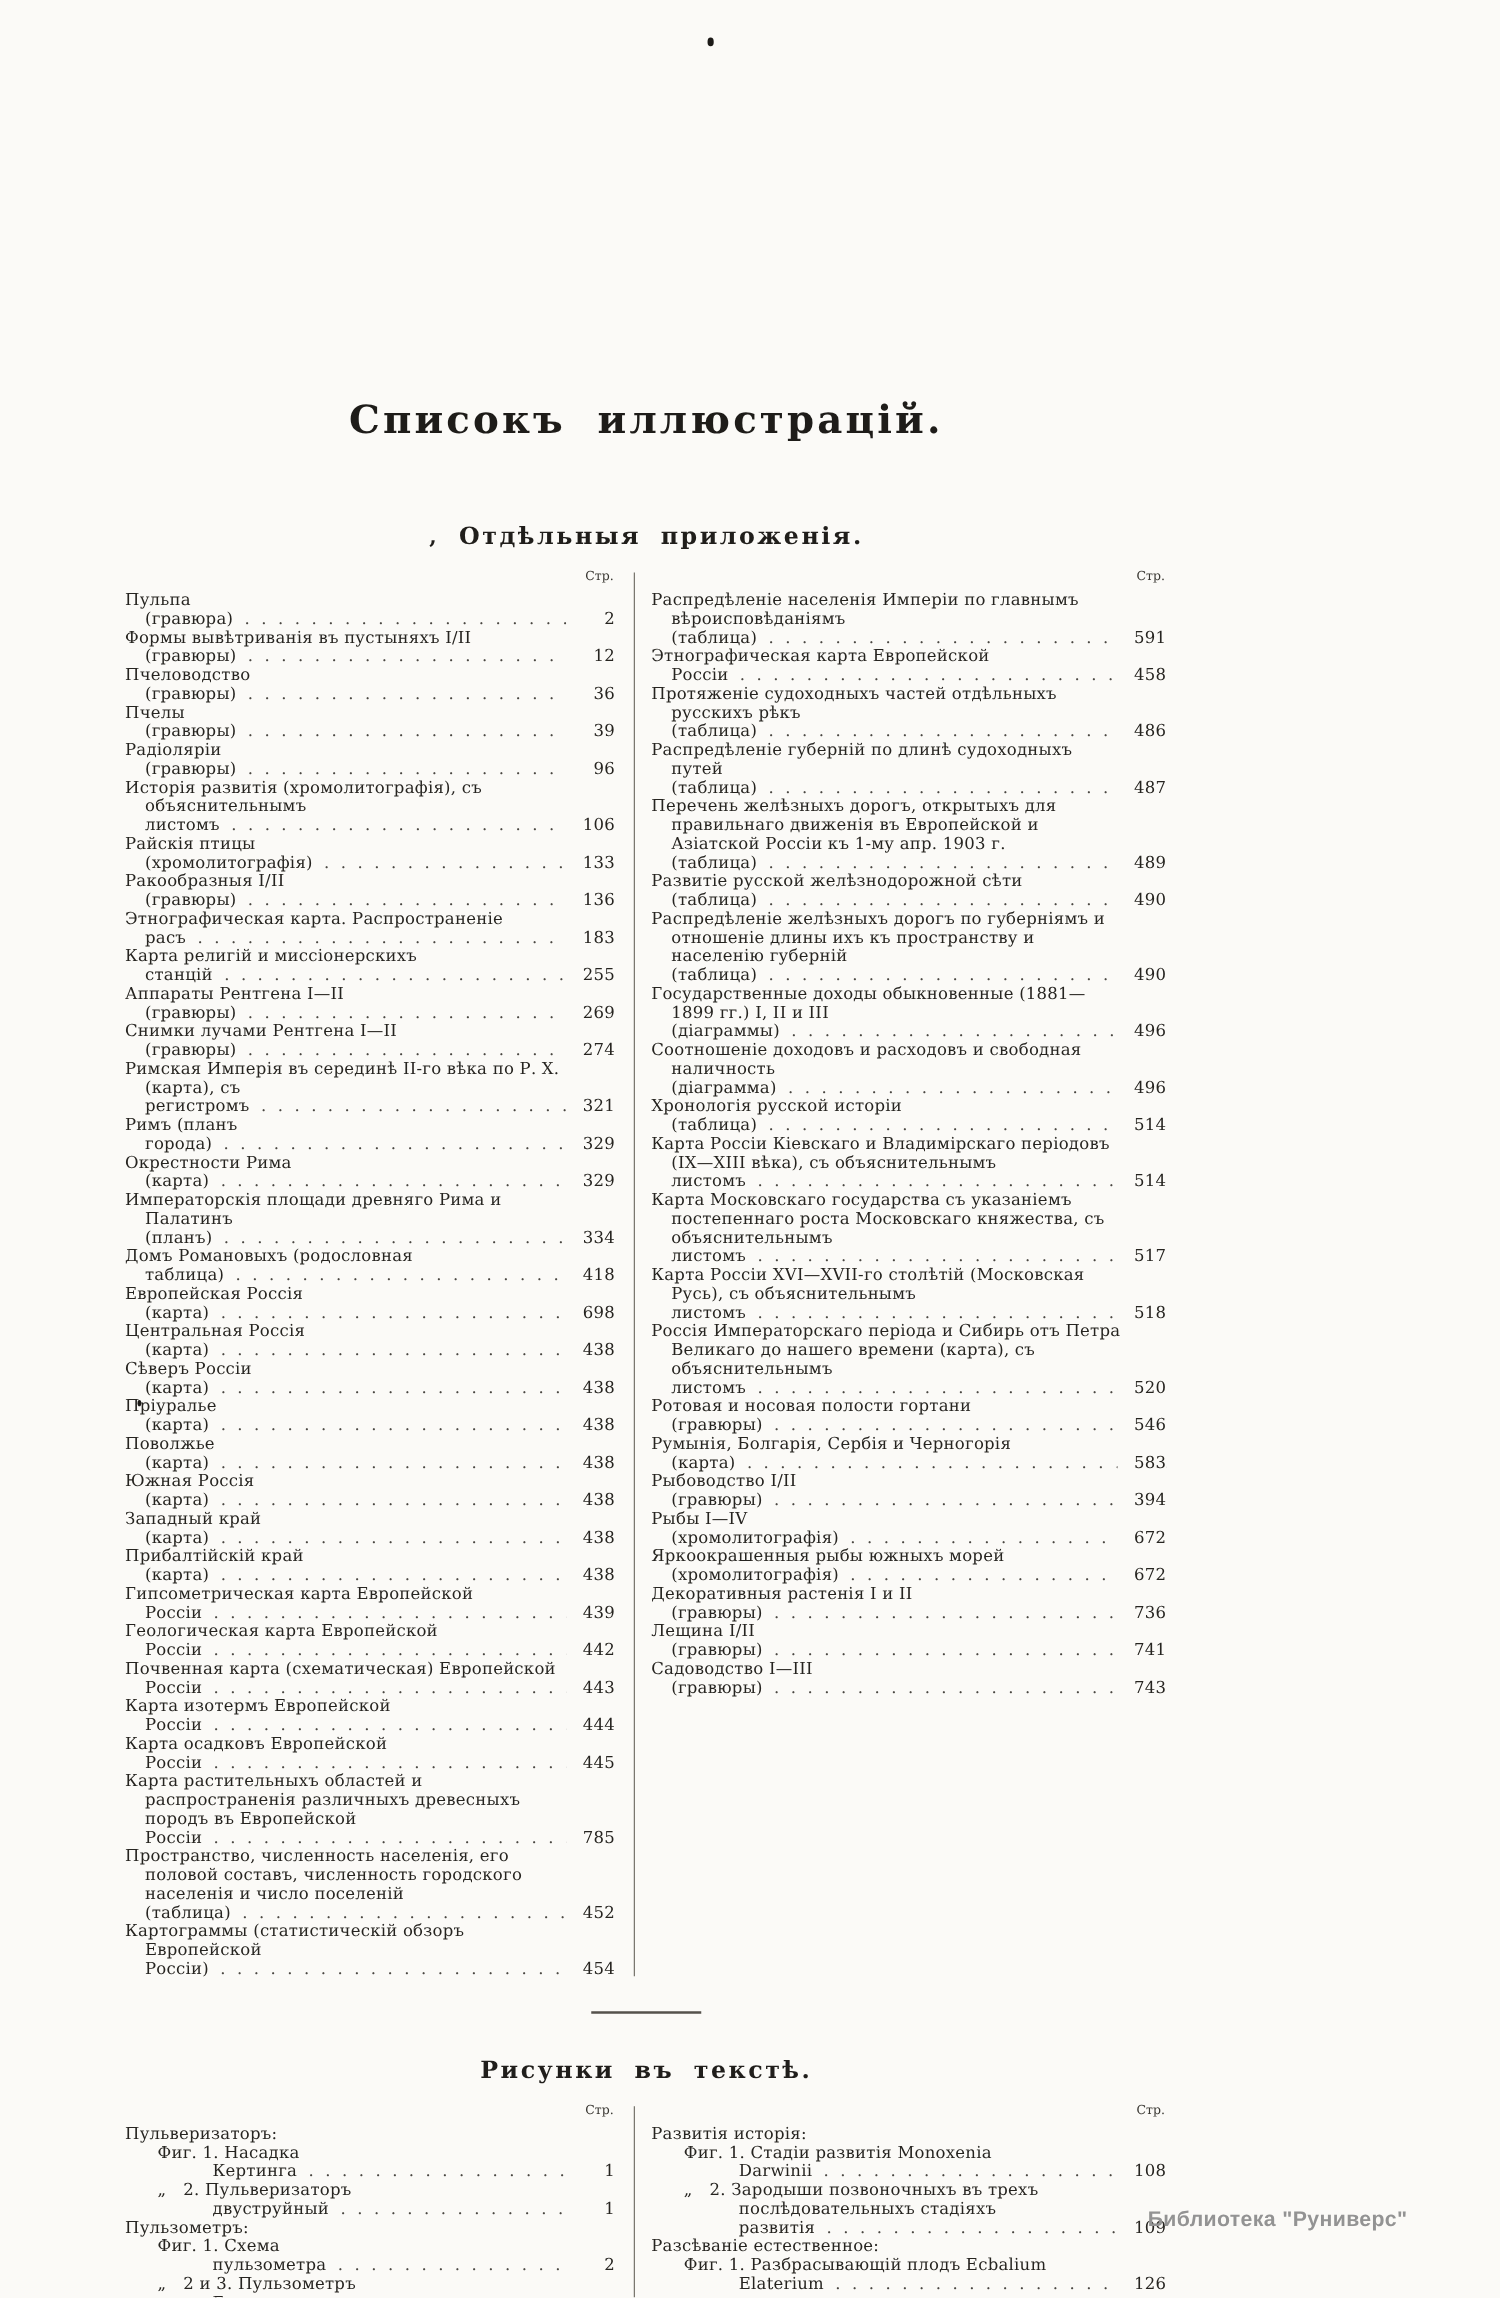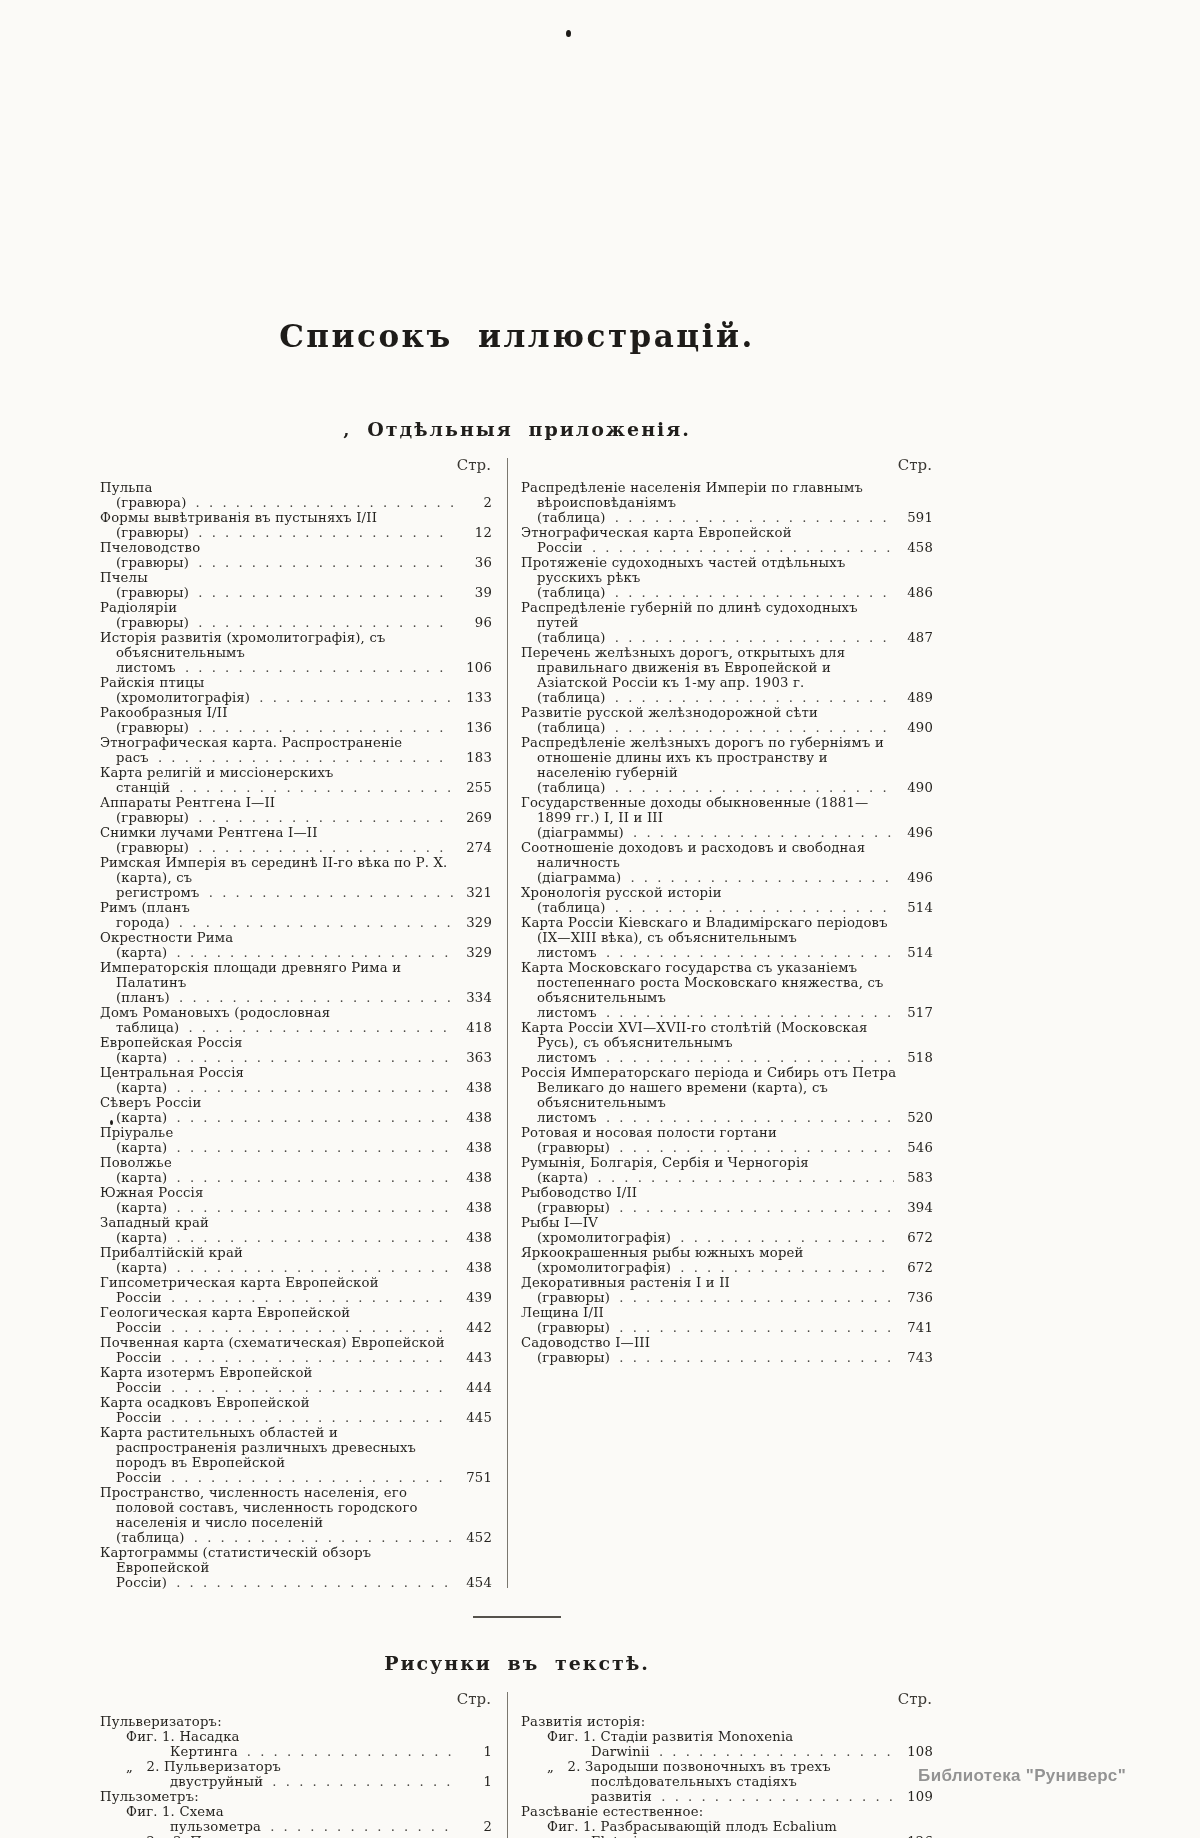--- a/index.html
+++ b/index.html
@@ -44,21 +44,21 @@
   .cols{display:flex;align-items:stretch;}
   .col{width:392px;}
   .colR{width:412px;}
   .vrule{
     width:1px;
     background:#7a776f;
     margin:2px 13px 2px 15px;
   }
   .colhead{
     text-align:right;
-    font-size:15px;
+    font-size:10px;
     color:var(--ink-soft);
     margin-bottom:6px;
     padding-right:1px;
   }
   .entries{
     font-size:13.2px;
     line-height:15px;
     letter-spacing:0.2px;
     color:var(--ink);
   }
@@ -142,34 +142,34 @@
               <div class="entry"><span class="txt">Ракообразныя I/II (гравюры)</span><span class="pg">136</span></div>
               <div class="entry"><span class="txt">Этнографическая карта. Распространеніе расъ</span><span class="pg">183</span></div>
               <div class="entry"><span class="txt">Карта религій и миссіонерскихъ станцій</span><span class="pg">255</span></div>
               <div class="entry"><span class="txt">Аппараты Рентгена I—II (гравюры)</span><span class="pg">269</span></div>
               <div class="entry"><span class="txt">Снимки лучами Рентгена I—II (гравюры)</span><span class="pg">274</span></div>
               <div class="entry"><span class="txt">Римская Имперія въ серединѣ II-го вѣка по Р. Х. (карта), съ регистромъ</span><span class="pg">321</span></div>
               <div class="entry"><span class="txt">Римъ (планъ города)</span><span class="pg">329</span></div>
               <div class="entry"><span class="txt">Окрестности Рима (карта)</span><span class="pg">329</span></div>
               <div class="entry"><span class="txt">Императорскія площади древняго Рима и Палатинъ (планъ)</span><span class="pg">334</span></div>
               <div class="entry"><span class="txt">Домъ Романовыхъ (родословная таблица)</span><span class="pg">418</span></div>
-              <div class="entry"><span class="txt">Европейская Россія (карта)</span><span class="pg">363</span></div>
+              <div class="entry"><span class="txt">Европейская Россія (карта)</span><span class="pg">698</span></div>
               <div class="entry"><span class="txt">Центральная Россія (карта)</span><span class="pg">438</span></div>
               <div class="entry"><span class="txt">Сѣверъ Россіи (карта)</span><span class="pg">438</span></div>
               <div class="entry"><span class="txt">Пріуралье (карта)</span><span class="pg">438</span></div>
               <div class="entry"><span class="txt">Поволжье (карта)</span><span class="pg">438</span></div>
               <div class="entry"><span class="txt">Южная Россія (карта)</span><span class="pg">438</span></div>
               <div class="entry"><span class="txt">Западный край (карта)</span><span class="pg">438</span></div>
               <div class="entry"><span class="txt">Прибалтійскій край (карта)</span><span class="pg">438</span></div>
               <div class="entry"><span class="txt">Гипсометрическая карта Европейской Россіи</span><span class="pg">439</span></div>
               <div class="entry"><span class="txt">Геологическая карта Европейской Россіи</span><span class="pg">442</span></div>
               <div class="entry"><span class="txt">Почвенная карта (схематическая) Европейской Россіи</span><span class="pg">443</span></div>
               <div class="entry"><span class="txt">Карта изотермъ Европейской Россіи</span><span class="pg">444</span></div>
               <div class="entry"><span class="txt">Карта осадковъ Европейской Россіи</span><span class="pg">445</span></div>
-              <div class="entry"><span class="txt">Карта растительныхъ областей и распространенія различныхъ древесныхъ породъ въ Европейской Россіи</span><span class="pg">751</span></div>
+              <div class="entry"><span class="txt">Карта растительныхъ областей и распространенія различныхъ древесныхъ породъ въ Европейской Россіи</span><span class="pg">785</span></div>
               <div class="entry"><span class="txt">Пространство, численность населенія, его половой составъ, численность городского населенія и число поселеній (таблица)</span><span class="pg">452</span></div>
               <div class="entry"><span class="txt">Картограммы (статистическій обзоръ Европейской Россіи)</span><span class="pg">454</span></div>
             </div>
         </div>
         <div class="vrule"></div>
         <div class="col colR">
           <div class="colhead">Стр.</div>
           <div class="entries">
               <div class="entry"><span class="txt">Распредѣленіе населенія Имперіи по главнымъ вѣроисповѣданіямъ (таблица)</span><span class="pg">591</span></div>
               <div class="entry"><span class="txt">Этнографическая карта Европейской Россіи</span><span class="pg">458</span></div>

